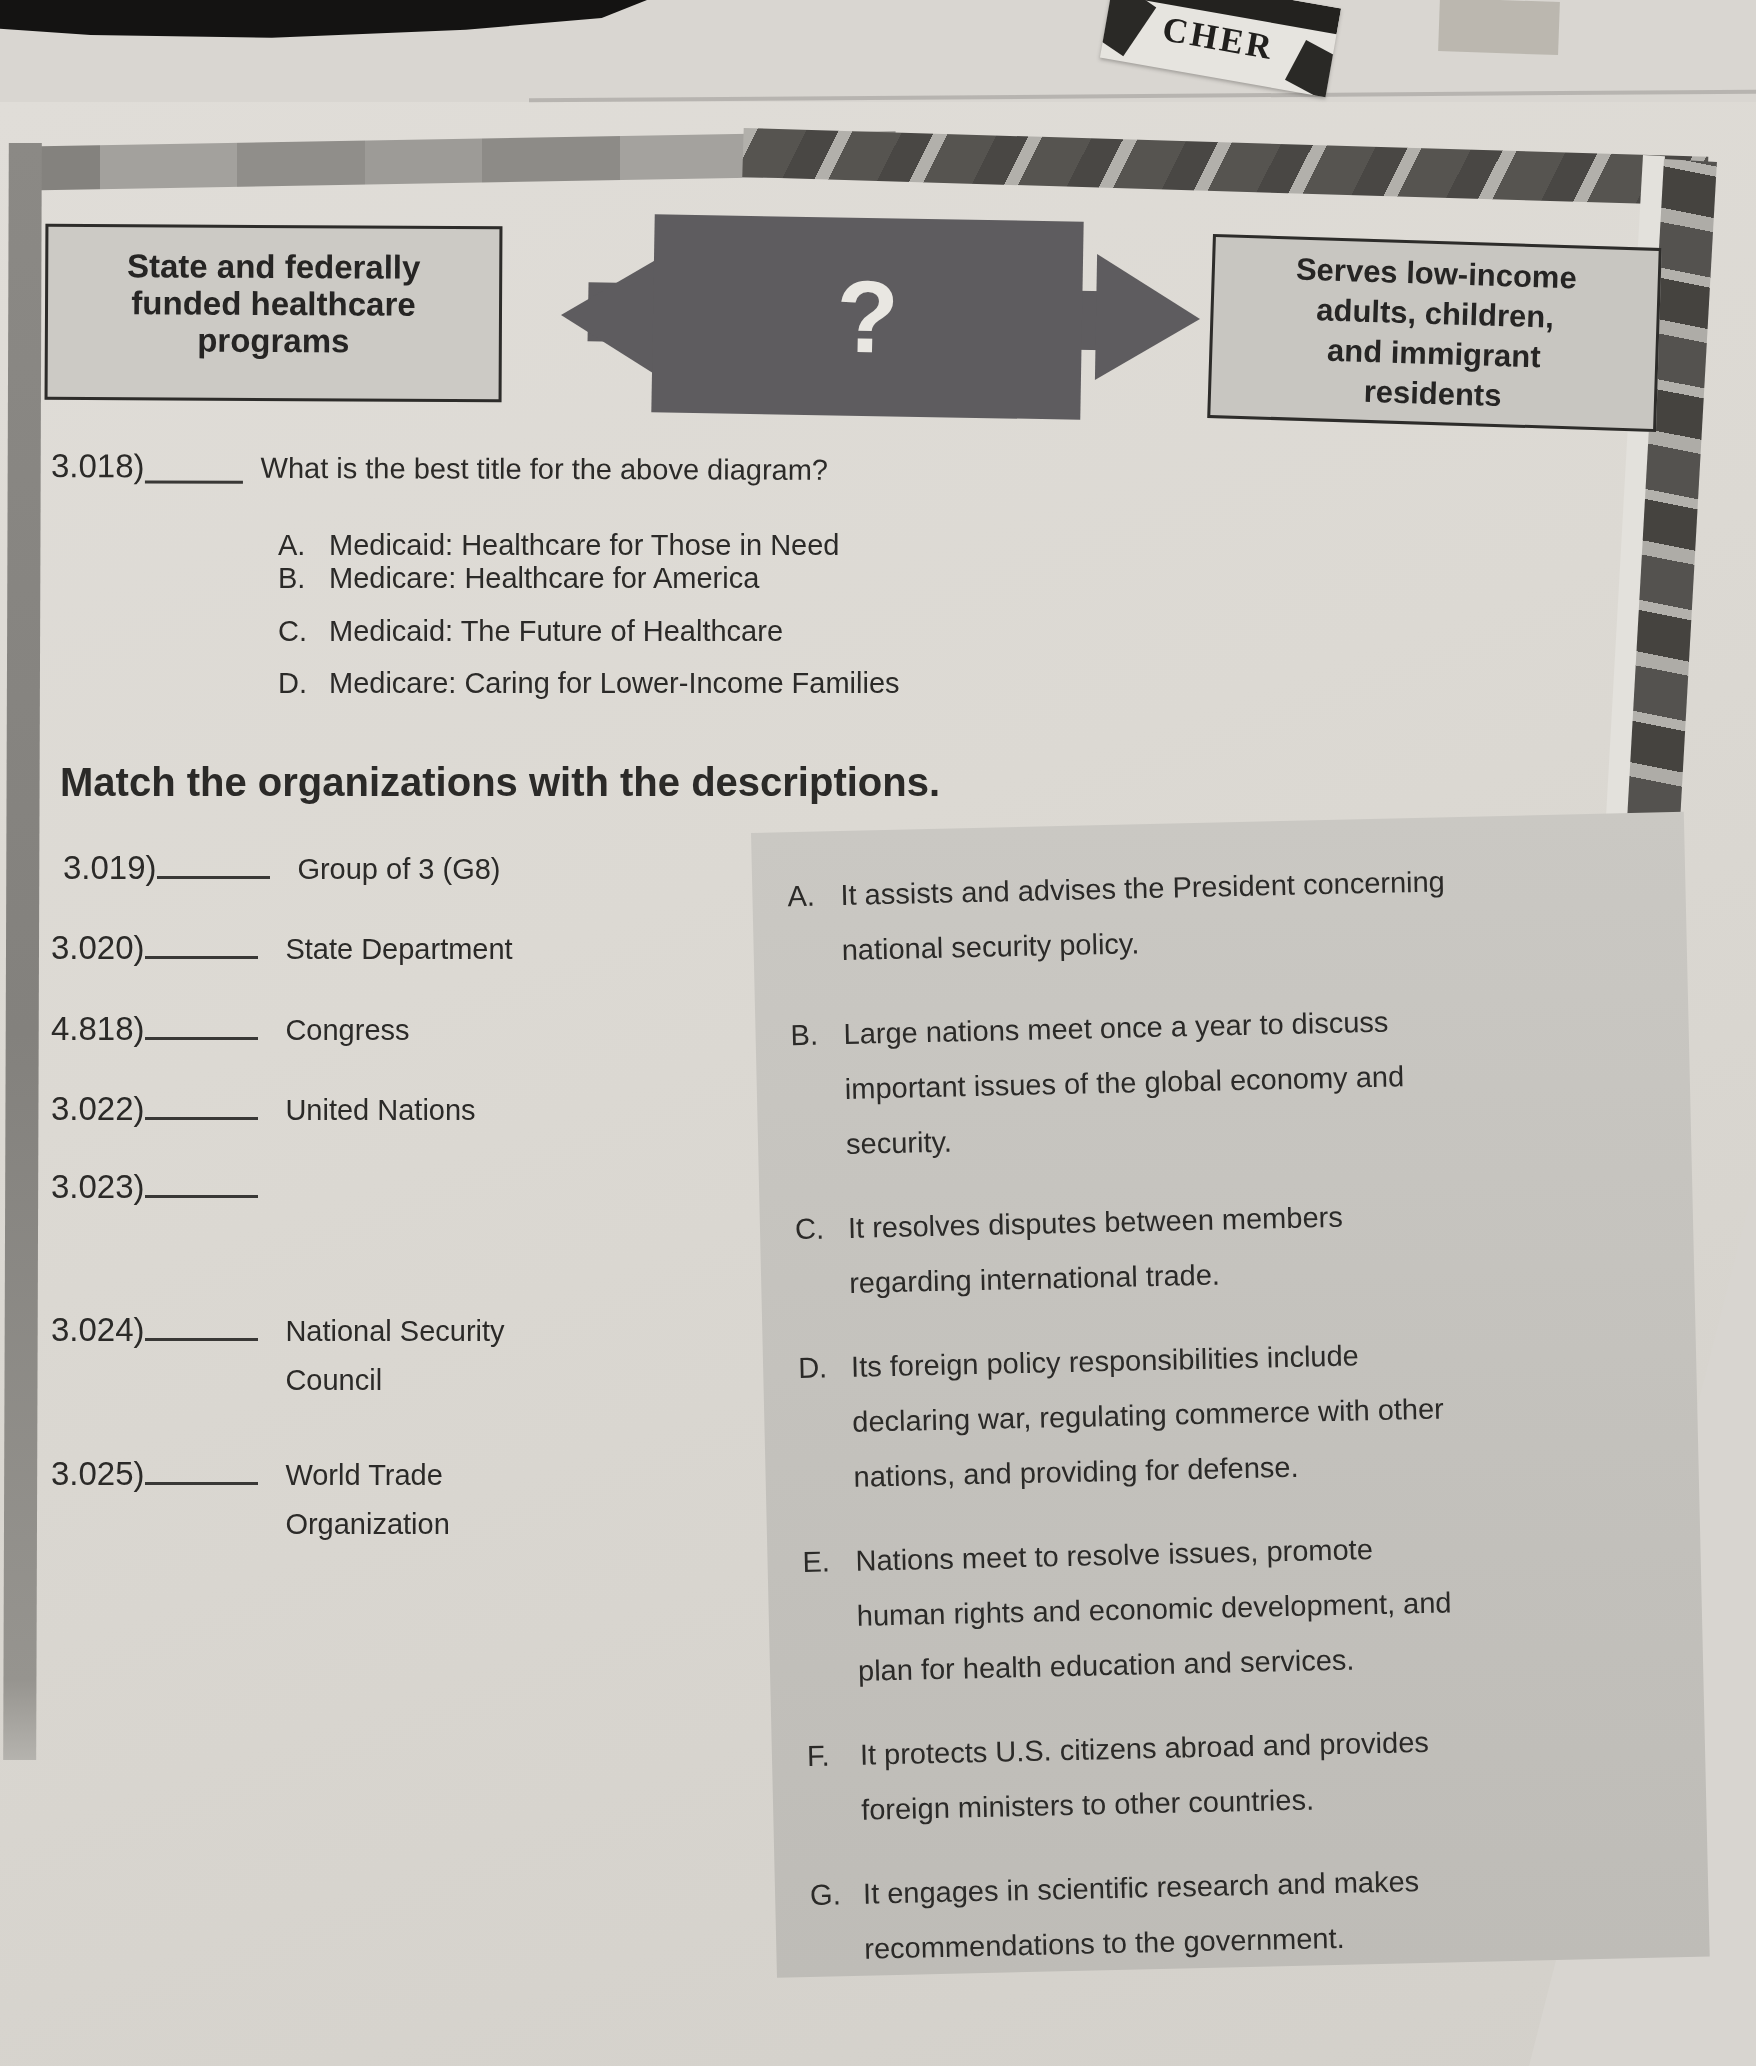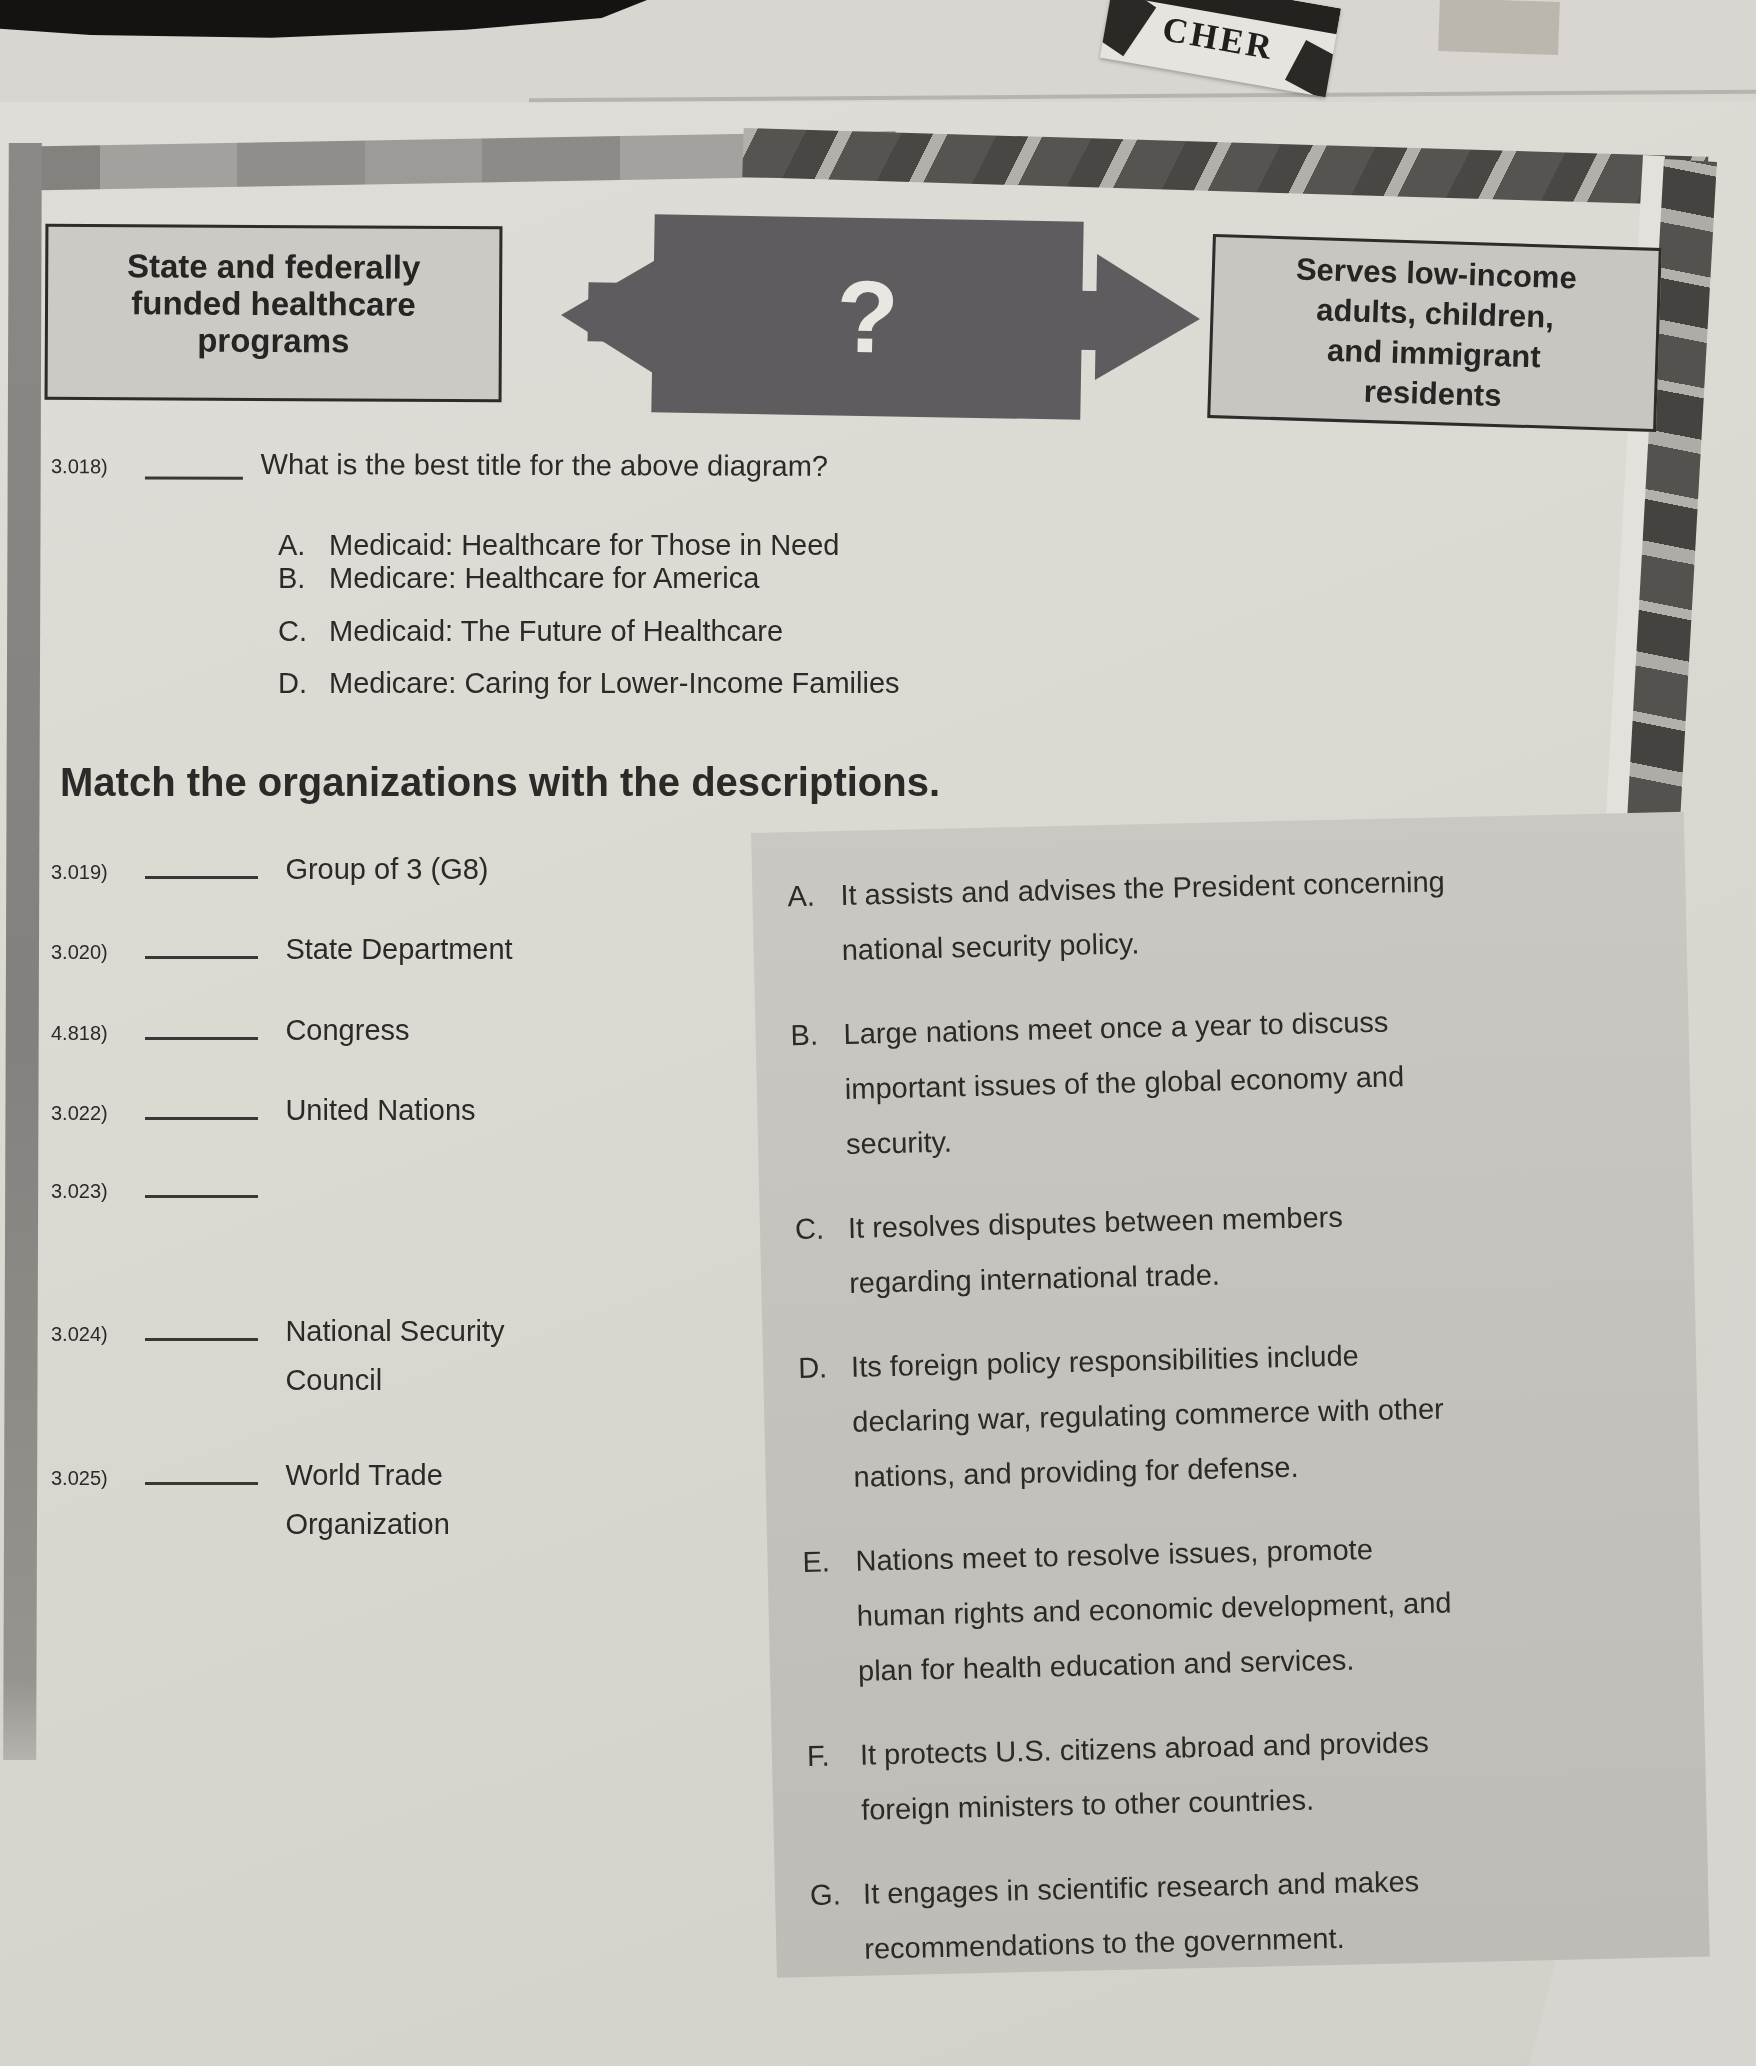--- a/index.html
+++ b/index.html
@@ -91,37 +91,37 @@
   #diagram-center-box{
     left:653px;top:218px;width:429px;height:198px;background:#5e5c5f;z-index:2;
     display:flex;align-items:center;justify-content:center;transform:rotate(1deg);
   }
   #qmark{font-size:102px;font-weight:bold;color:#e9e7e2;line-height:1;}
   #diagram-right-box{
     left:1210px;top:241px;width:449px;height:184px;background:#c8c6c1;
     font-size:31px;line-height:40px;padding-top:9.8px;transform:rotate(1.8deg);
   }
   
-  .qnum{display:inline-block;width:94px;font-size:20px;}
+  .qnum{display:inline-block;width:94px;font-size:33px;}
   .blank{
     display:inline-block;width:102px;height:29px;margin-right:17.6px;
     border-bottom:3.9px solid #393836;vertical-align:-5.9px;
   }
   #question-row{left:51px;top:449px;width:1078px;font-size:29px;transform:rotate(.2deg);}
   #question-row .blank{width:98px;}
   .option-row{left:278px;width:980px;font-size:29px;}
   .option-letter{display:inline-block;width:51px;}
   #opt-a{top:529px;} #opt-b{top:562px;} #opt-c{top:615px;} #opt-d{top:667px;}
   
   #match-instruction{left:60px;top:760px;font-size:40px;font-weight:bold;width:882px;}
   .match-row{left:51px;width:647px;font-size:29px;display:flex;align-items:baseline;}
   .match-row .qnum{flex:0 0 94px;}
   .match-row .blank{flex:0 0 113px;margin-right:27.4px;}
   .match-label{white-space:pre-line;line-height:49px;width:314px;}
-  #mi-0{top:845px;} #mi-1{top:925px;} #mi-2{top:1006px;} #mi-3{top:1086px;}
+  #mi-0{top:845px;margin-left:12px;} #mi-1{top:925px;} #mi-2{top:1006px;} #mi-3{top:1086px;}
   #mi-4{top:1166px;} #mi-5{top:1307px;} #mi-6{top:1451px;}
   
   #desc-panel{
     left:751px;top:833px;width:933px;height:1145px;
     background:linear-gradient(180deg,#cac8c3,#c3c1bc 55%,#bebcb7);
     transform:rotate(-1.3deg);transform-origin:top left;
     box-sizing:border-box;padding:37px 0 0 35px;z-index:3;
   }
   .desc-item{display:flex;margin-bottom:29px;}
   .desc-letter{flex:0 0 53px;font-size:29px;line-height:55px;}

